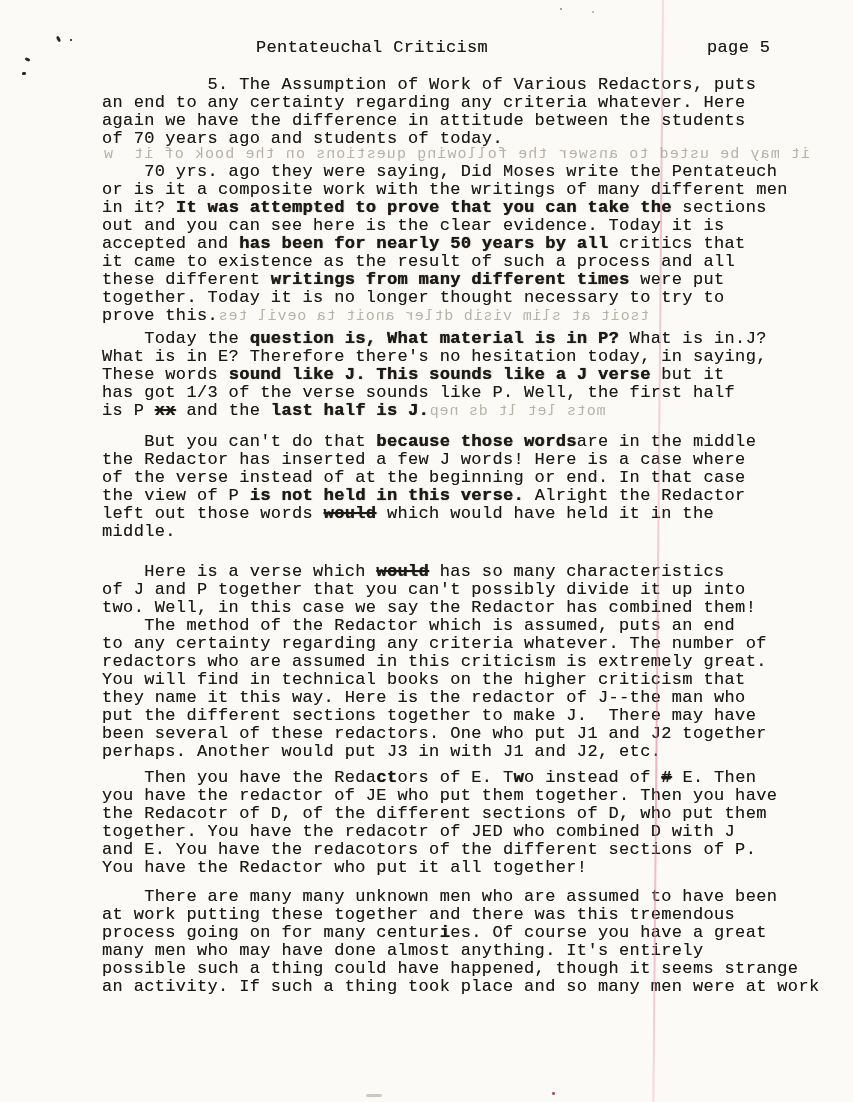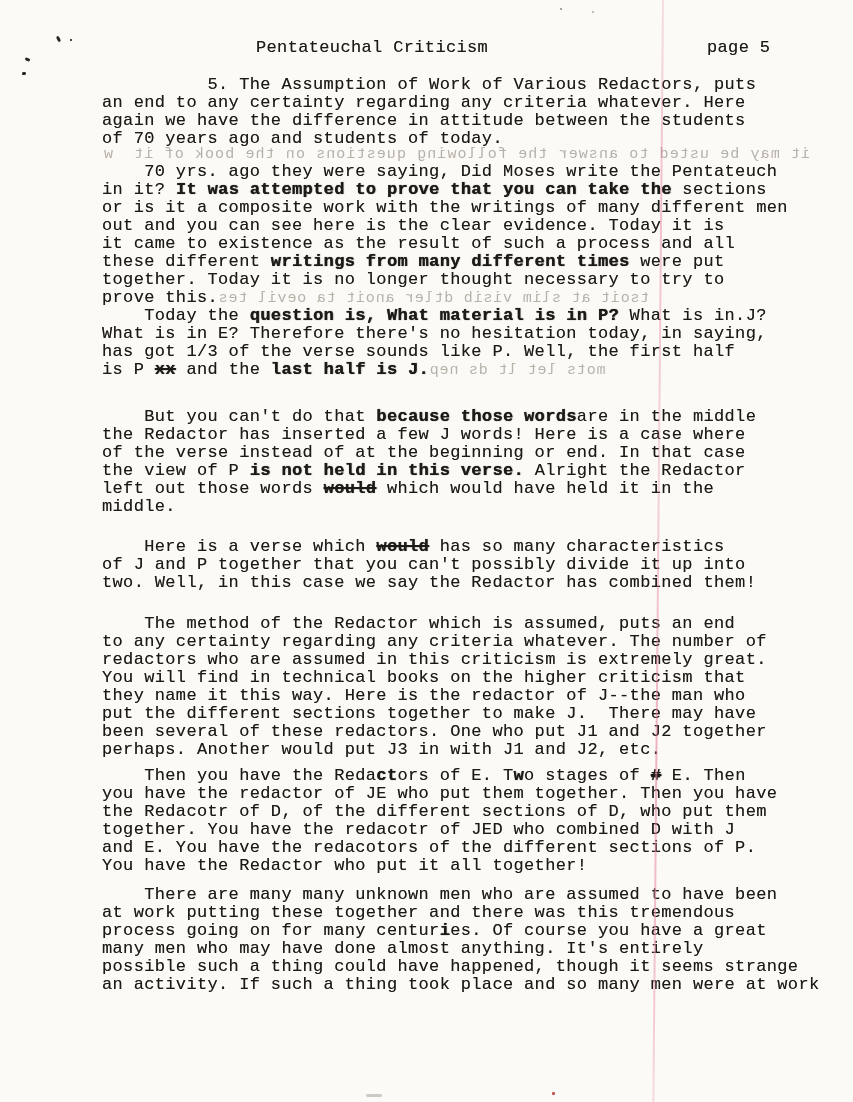--- a/index.html
+++ b/index.html
@@ -12,24 +12,24 @@
     overflow:hidden;
   }
   .page { position:absolute; inset:0; }
   .typed { font-size:17px; letter-spacing:.35px; line-height:18px;
            text-shadow:0 0 .4px rgba(35,30,25,.55); }
   .hdr-title { position:absolute; left:256px; top:39px; }
   .hdr-page  { position:absolute; left:707px; top:39px; }
   .doc { position:absolute; left:102px; top:76px; width:745px; }
   .para { }
   .para:nth-child(1){ margin-bottom:15px; }
-  .para:nth-child(2){ }
-  .para:nth-child(3){ margin-bottom:29px; }
+  .para:nth-child(2){ margin-bottom:5px; }
+  .para:nth-child(3){ margin-bottom:13px; }
   .para:nth-child(4){ margin-bottom:22px; }
-  .para:nth-child(5){ margin-bottom:23px; }
+  .para:nth-child(5){ margin-bottom:0; }
   .para:nth-child(6){ margin-bottom:8px; }
   .para:nth-child(7){ margin-bottom:11px; }
   .ln { white-space:pre; height:18px; }
   
   .b { font-weight:bold; text-shadow:.4px .3px 1px rgba(55,45,38,.85), 0 0 .5px rgba(40,35,30,.6); }
   
   .s { font-weight:bold; text-decoration:line-through; text-decoration-thickness:2.2px;
        text-shadow:.3px .2px .8px rgba(55,45,38,.8); }
   
   .g { display:inline-block; color:rgba(128,118,104,.55); filter:blur(.6px);
@@ -58,31 +58,33 @@
 
   <div class="doc typed">
       <div class="para">
         <div class="ln"><span>          5. The Assumption of Work of Various Redactors, puts</span></div>
         <div class="ln"><span>an end to any certainty regarding any criteria whatever. Here</span></div>
         <div class="ln"><span>again we have the difference in attitude between the students</span></div>
         <div class="ln"><span>of 70 years ago and students of today.</span></div>
       </div>
       <div class="para">
         <div class="ln"><span>    70 yrs. ago they were saying, Did Moses write the Pentateuch</span></div>
+        <div class="ln"><span>or is it a composite work with the writings of many different men</span></div>
         <div class="ln"><span>in it? </span><span class="b">It was attempted to prove that you can take the</span><span> sections</span></div>
-        <div class="ln"><span>or is it a composite work with the writings of many different men</span></div>
         <div class="ln"><span>out and you can see here is the clear evidence. Today it is</span></div>
+        <div class="ln"><span>accepted and </span><span class="b">has been for nearly 50 years by all</span><span> critics that</span></div>
         <div class="ln"><span>it came to existence as the result of such a process and all</span></div>
         <div class="ln"><span>these different </span><span class="b">writings from many different times</span><span> were put</span></div>
         <div class="ln"><span>together. Today it is no longer thought necessary to try to</span></div>
         <div class="ln"><span>prove this.</span><span class="g">  tsoit at slim visib dtler anoit ta oevil tes</span></div>
       </div>
       <div class="para">
         <div class="ln"><span>    Today the </span><span class="b">question is, What material is in P?</span><span> What is in.J?</span></div>
         <div class="ln"><span>What is in E? Therefore there's no hesitation today, in saying,</span></div>
+        <div class="ln"><span>These words </span><span class="b">sound like J. This sounds like a J verse</span><span> but it</span></div>
         <div class="ln"><span>has got 1/3 of the verse sounds like P. Well, the first half</span></div>
         <div class="ln"><span>is P </span><span class="s">xx</span><span> and the </span><span class="b">last half is J.</span><span class="g"> mots let lt ds nep</span></div>
       </div>
       <div class="para">
         <div class="ln"><span>    But you can't do that </span><span class="b">because those words</span><span>are in the middle</span></div>
         <div class="ln"><span>the Redactor has inserted a few J words! Here is a case where</span></div>
         <div class="ln"><span>of the verse instead of at the beginning or end. In that case</span></div>
         <div class="ln"><span>the view of P </span><span class="b">is not held in this verse.</span><span> Alright the Redactor</span></div>
         <div class="ln"><span>left out those words </span><span class="s">would</span><span> which would have held it in the</span></div>
         <div class="ln"><span>middle.</span></div>
@@ -96,21 +98,21 @@
         <div class="ln"><span>    The method of the Redactor which is assumed, puts an end</span></div>
         <div class="ln"><span>to any certainty regarding any criteria whatever. The number of</span></div>
         <div class="ln"><span>redactors who are assumed in this criticism is extremely great.</span></div>
         <div class="ln"><span>You will find in technical books on the higher criticism that</span></div>
         <div class="ln"><span>they name it this way. Here is the redactor of J--the man who</span></div>
         <div class="ln"><span>put the different sections together to make J.  There may have</span></div>
         <div class="ln"><span>been several of these redactors. One who put J1 and J2 together</span></div>
         <div class="ln"><span>perhaps. Another would put J3 in with J1 and J2, etc.</span></div>
       </div>
       <div class="para">
-        <div class="ln"><span>    Then you have the Reda</span><span class="b">ct</span><span>ors of E. T</span><span class="b">w</span><span>o stages of </span><span class="s">#</span><span> E. Then</span></div>
+        <div class="ln"><span>    Then you have the Reda</span><span class="b">ct</span><span>ors of E. T</span><span class="b">w</span><span>o instead of </span><span class="s">#</span><span> E. Then</span></div>
         <div class="ln"><span>you have the redactor of JE who put them together. Then you have</span></div>
         <div class="ln"><span>the Redacotr of D, of the different sections of D, who put them</span></div>
         <div class="ln"><span>together. You have the redacotr of JED who combined D with J</span></div>
         <div class="ln"><span>and E. You have the redacotors of the different sections of P.</span></div>
         <div class="ln"><span>You have the Redactor who put it all together!</span></div>
       </div>
       <div class="para">
         <div class="ln"><span>    There are many many unknown men who are assumed to have been</span></div>
         <div class="ln"><span>at work putting these together and there was this tremendous</span></div>
         <div class="ln"><span>process going on for many centur</span><span class="b">i</span><span>es. Of course you have a great</span></div>

